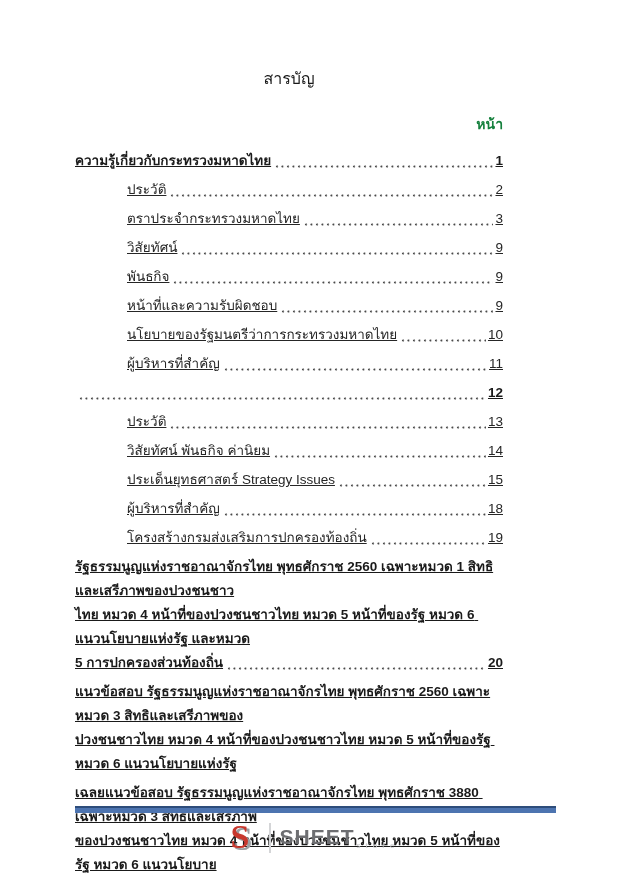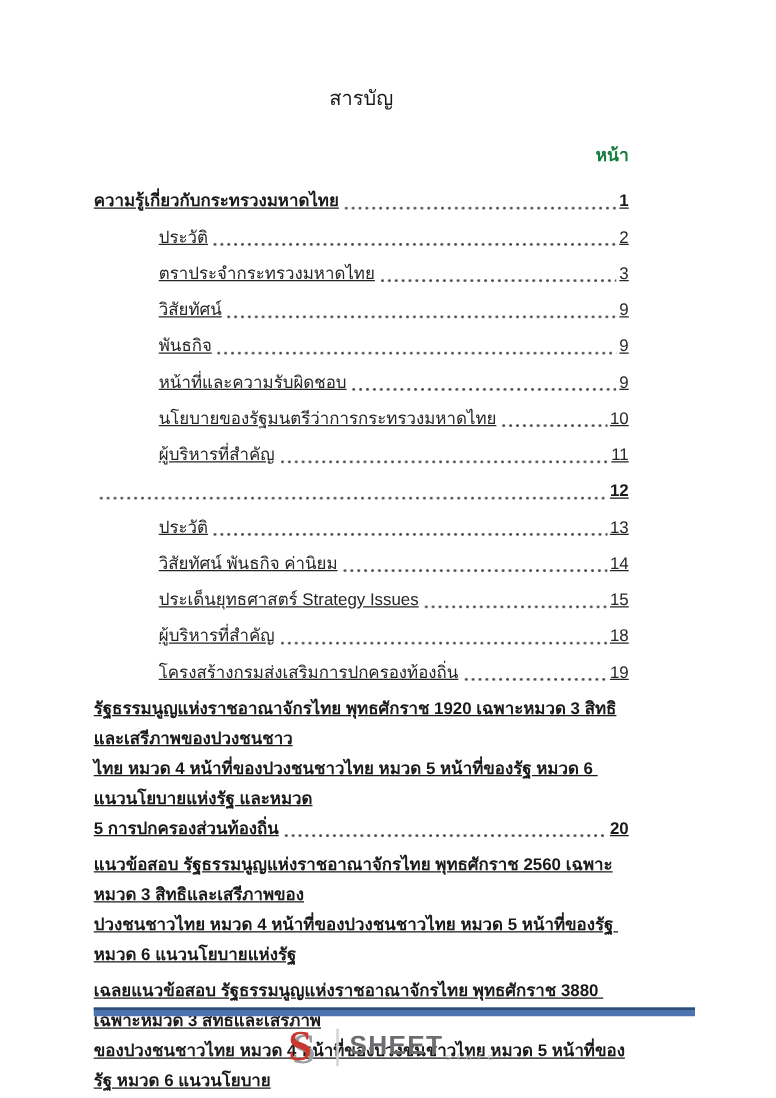--- a/index.html
+++ b/index.html
@@ -195,21 +195,21 @@
         </span>
       </div>
       <div class="toc-entry indent">
         <span class="toc-lastline">
           <span class="toc-text">โครงสร้างกรมส่งเสริมการปกครองท้องถิ่น</span>
           <span class="dots"></span>
           <span class="page-num">19</span>
         </span>
       </div>
       <div class="toc-entry bold">
-        <span class="toc-line toc-text">รัฐธรรมนูญแห่งราชอาณาจักรไทย พุทธศักราช 1920 เฉพาะหมวด 3 สิทธิและเสรีภาพของปวงชนชาว</span>
+        <span class="toc-line toc-text">รัฐธรรมนูญแห่งราชอาณาจักรไทย พุทธศักราช 2560 เฉพาะหมวด 1 สิทธิและเสรีภาพของปวงชนชาว</span>
         <span class="toc-line toc-text">ไทย หมวด 4 หน้าที่ของปวงชนชาวไทย หมวด 5 หน้าที่ของรัฐ หมวด 6 แนวนโยบายแห่งรัฐ และหมวด</span>
         <span class="toc-lastline">
           <span class="toc-text">5 การปกครองส่วนท้องถิ่น</span>
           <span class="dots"></span>
           <span class="page-num">20</span>
         </span>
       </div>
       <div class="toc-entry bold">
         <span class="toc-line toc-text">แนวข้อสอบ รัฐธรรมนูญแห่งราชอาณาจักรไทย พุทธศักราช 2560 เฉพาะหมวด 3 สิทธิและเสรีภาพของ</span>
         <span class="toc-line toc-text">ปวงชนชาวไทย หมวด 4 หน้าที่ของปวงชนชาวไทย หมวด 5 หน้าที่ของรัฐ หมวด 6 แนวนโยบายแห่งรัฐ</span>

